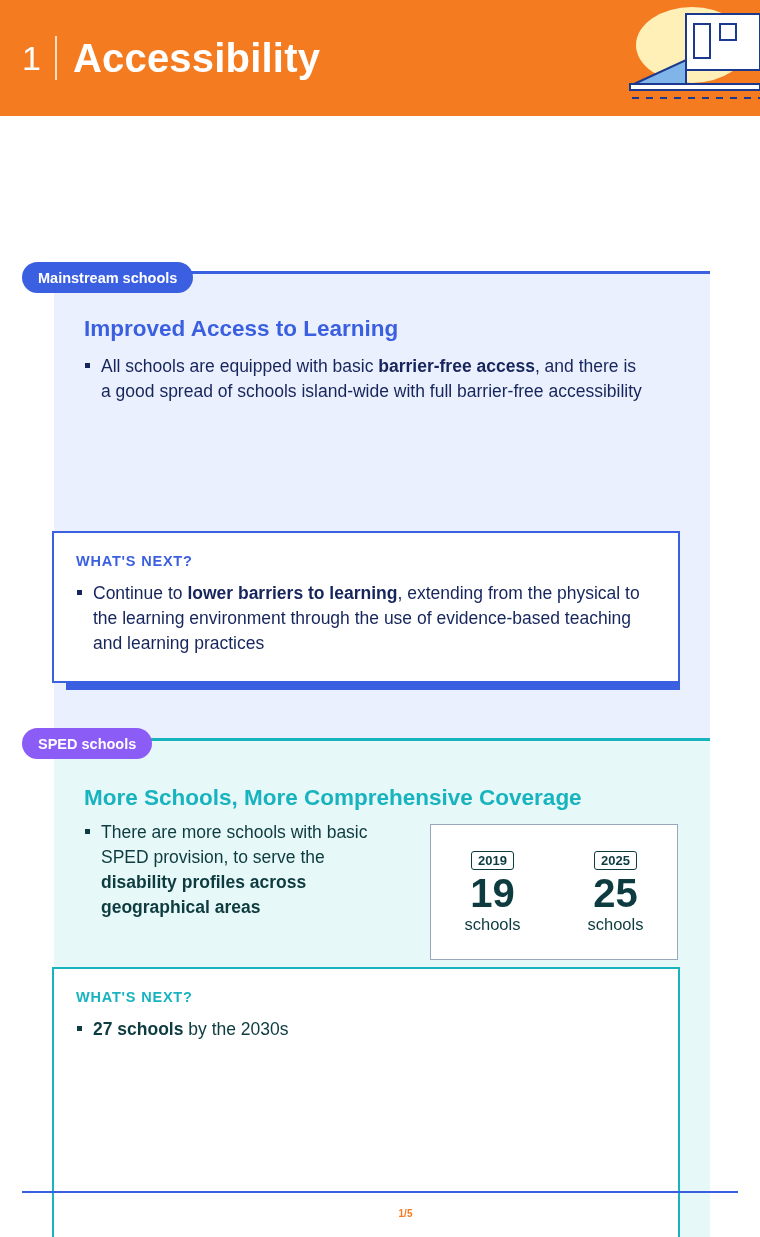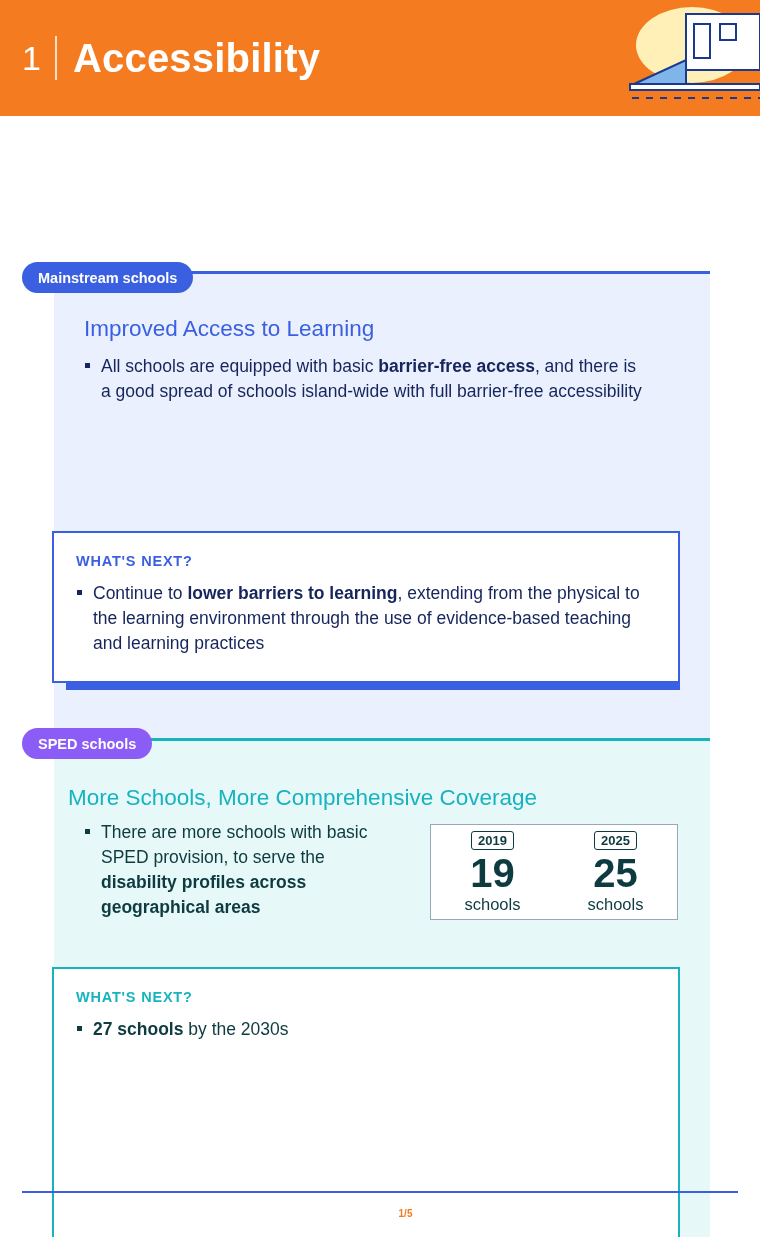--- a/index.html
+++ b/index.html
@@ -82,21 +82,21 @@
   .panel-teal {
     position: absolute;
     left: 54px;
     right: 50px;
     background: #e7f8f8;
     border-top: 3px solid #17b3bf;
   }
 
   .sec-title {
     font-size: 22.5px;
-    font-weight: normal;
+    font-weight: bold;
     line-height: 1.2;
   }
   .sec-title.blue { color: #3a5fe0; }
   .sec-title.teal { color: #17b3bf; }
 
   ul.bullets { list-style: none; }
   ul.bullets li {
     position: relative;
     padding-left: 17px;
     margin-bottom: 15px;
@@ -232,27 +232,27 @@
       </ul>
     </div>
   </div>
 
   <div class="section">
 
     <div class="panel-teal" style="top:622px; height:540px;"></div>
 
     <div class="tag tag-teal" style="top:612px;">SPED schools</div>
 
-    <div class="sec-title teal" style="position:absolute; left:68px; top:668px; width:610px;">More Schools, More Comprehensive Coverage</div>
+    <div class="sec-title teal" style="position:absolute; left:84px; top:668px; width:610px;">More Schools, More Comprehensive Coverage</div>
 
     <ul class="bullets dark-teal" style="position:absolute; left:84px; top:704px; width:300px;">
       <li>There are more schools with basic SPED provision, to serve the <b>disability profiles across geographical areas</b></li>
     </ul>
 
-    <div class="stats-card" style="left:430px; top:708px; width:248px; height:96px;">
+    <div class="stats-card" style="left:430px; top:708px; width:248px; height:136px;">
       <div class="stat">
         <div class="stat-year">2019</div>
         <div class="stat-value">19</div>
         <div class="stat-unit">schools</div>
       </div>
       <div class="stat">
         <div class="stat-year">2025</div>
         <div class="stat-value">25</div>
         <div class="stat-unit">schools</div>
       </div>

